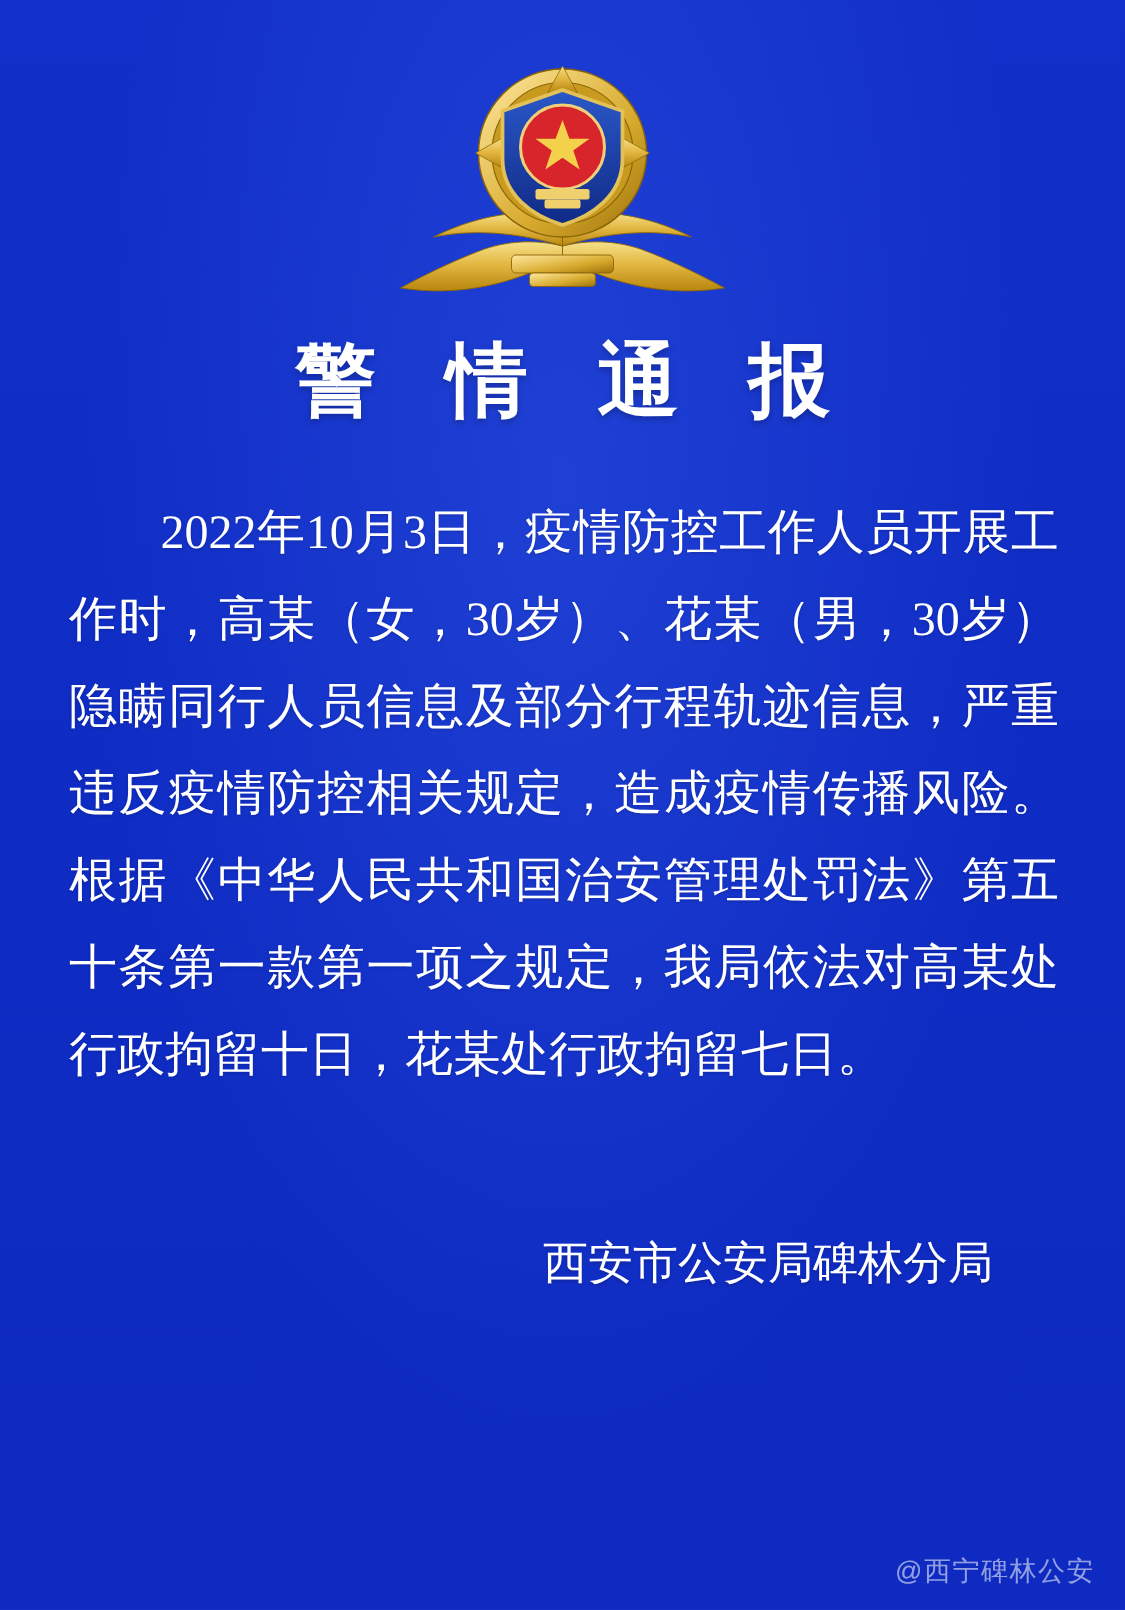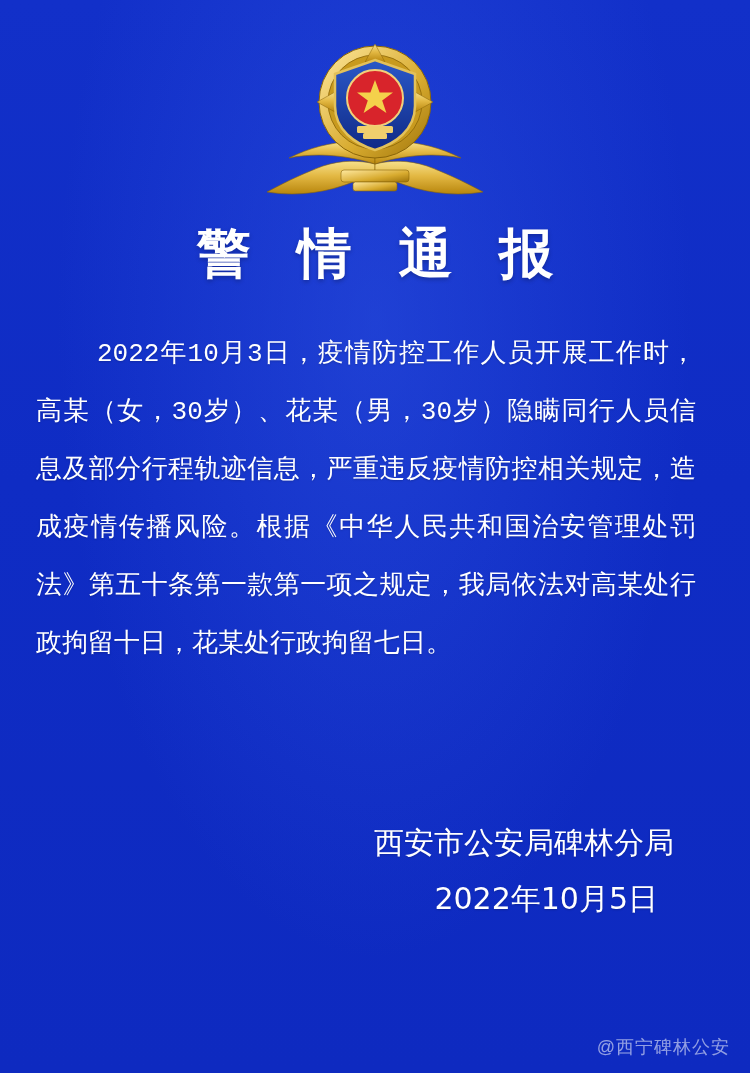--- a/index.html
+++ b/index.html
@@ -57,39 +57,39 @@
     font-weight: bold;
     letter-spacing: 14px;
     text-indent: 14px;
     font-family: "DejaVu Sans", "Liberation Sans", sans-serif;
     text-shadow: 0 2px 4px rgba(0,0,0,0.25);
   }
 
   .body-text {
     position: absolute;
     top: 325px;
-    left: 36px;
+    left: 46px;
     width: 660px;
     color: #ffffff;
-    font-size: 26px;
+    font-size: 32px;
     line-height: 58px;
     text-align: justify;
     text-justify: inter-ideograph;
-    font-family: Liberation Mono, monospace;
+    font-family: Liberation Serif, serif;
     text-shadow: 0 1px 2px rgba(0,0,0,0.18);
   }
   .body-text .indent {
     display: inline-block;
     width: 61px;
   }
 
   .signature {
     position: absolute;
     top: 815px;
-    right: 76px;
+    right: 88px;
     text-align: right;
     color: #ffffff;
     font-size: 30px;
     line-height: 56px;
     font-family: "DejaVu Sans", "Liberation Sans", sans-serif;
     text-shadow: 0 1px 2px rgba(0,0,0,0.18);
   }
   .signature .dept { display:block; }
   .signature .date { display:block; margin-right: 16px; }
 
@@ -164,18 +164,17 @@
   </div>
 
   <div class="title">警 情 通 报</div>
 
   <div class="body-text">
     <span class="indent"></span><span>2022年10月3日，疫情防控工作人员开展工作时，高某（女，30岁）、花某（男，30岁）隐瞒同行人员信息及部分行程轨迹信息，严重违反疫情防控相关规定，造成疫情传播风险。根据《中华人民共和国治安管理处罚法》第五十条第一款第一项之规定，我局依法对高某处行政拘留十日，花某处行政拘留七日。</span>
   </div>
 
   <div class="signature">
     <span class="dept">西安市公安局碑林分局</span>
-    <span class="date">2022年10月5日</span>
   </div>
 
   <div class="watermark">@西宁碑林公安</div>
 
 </div>
 
 </body></html>

